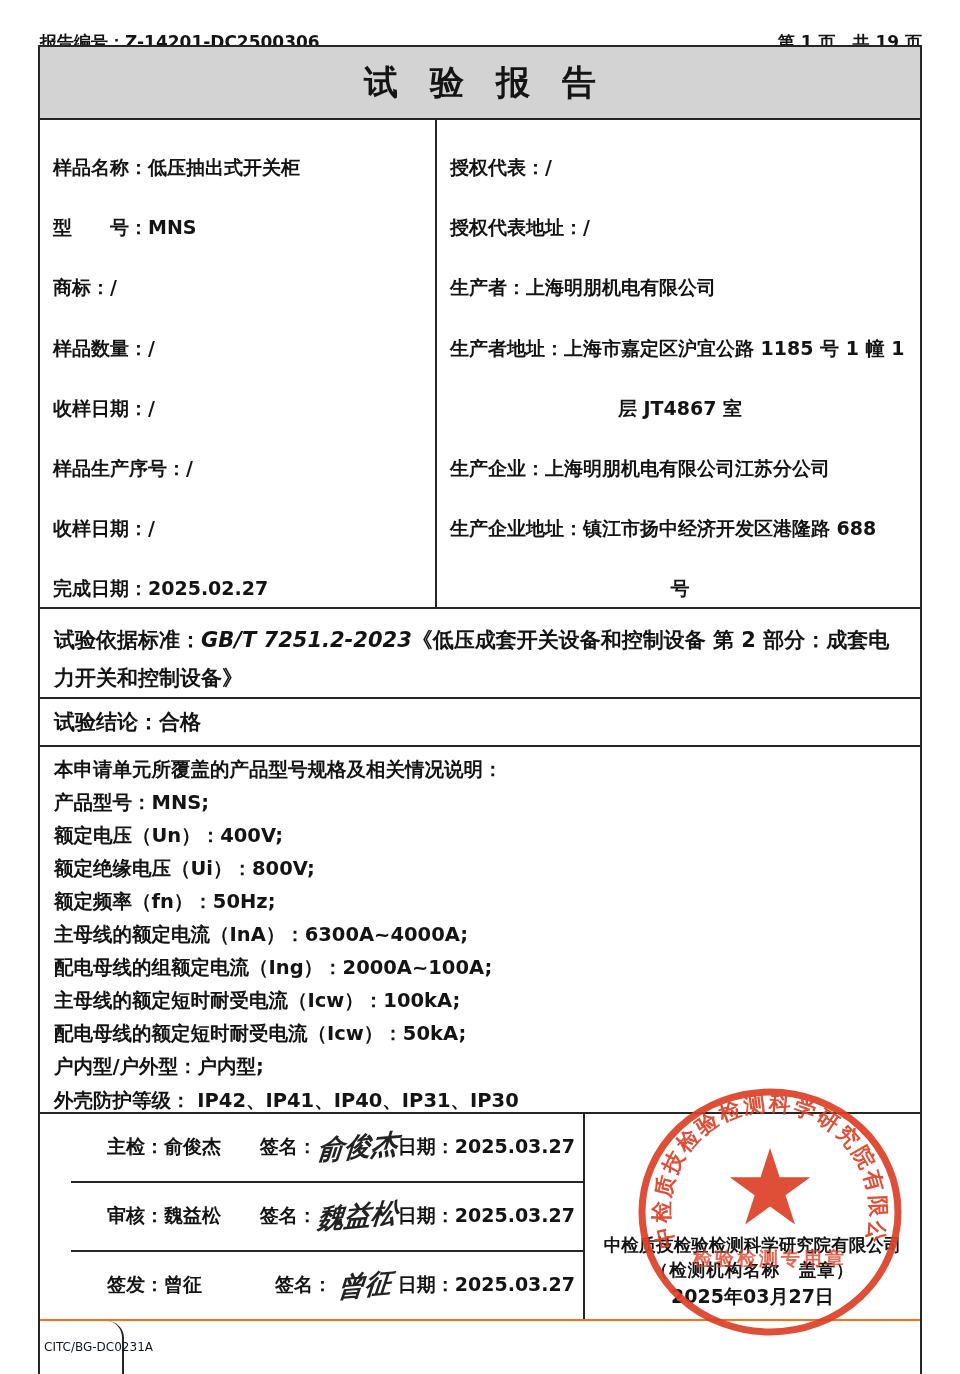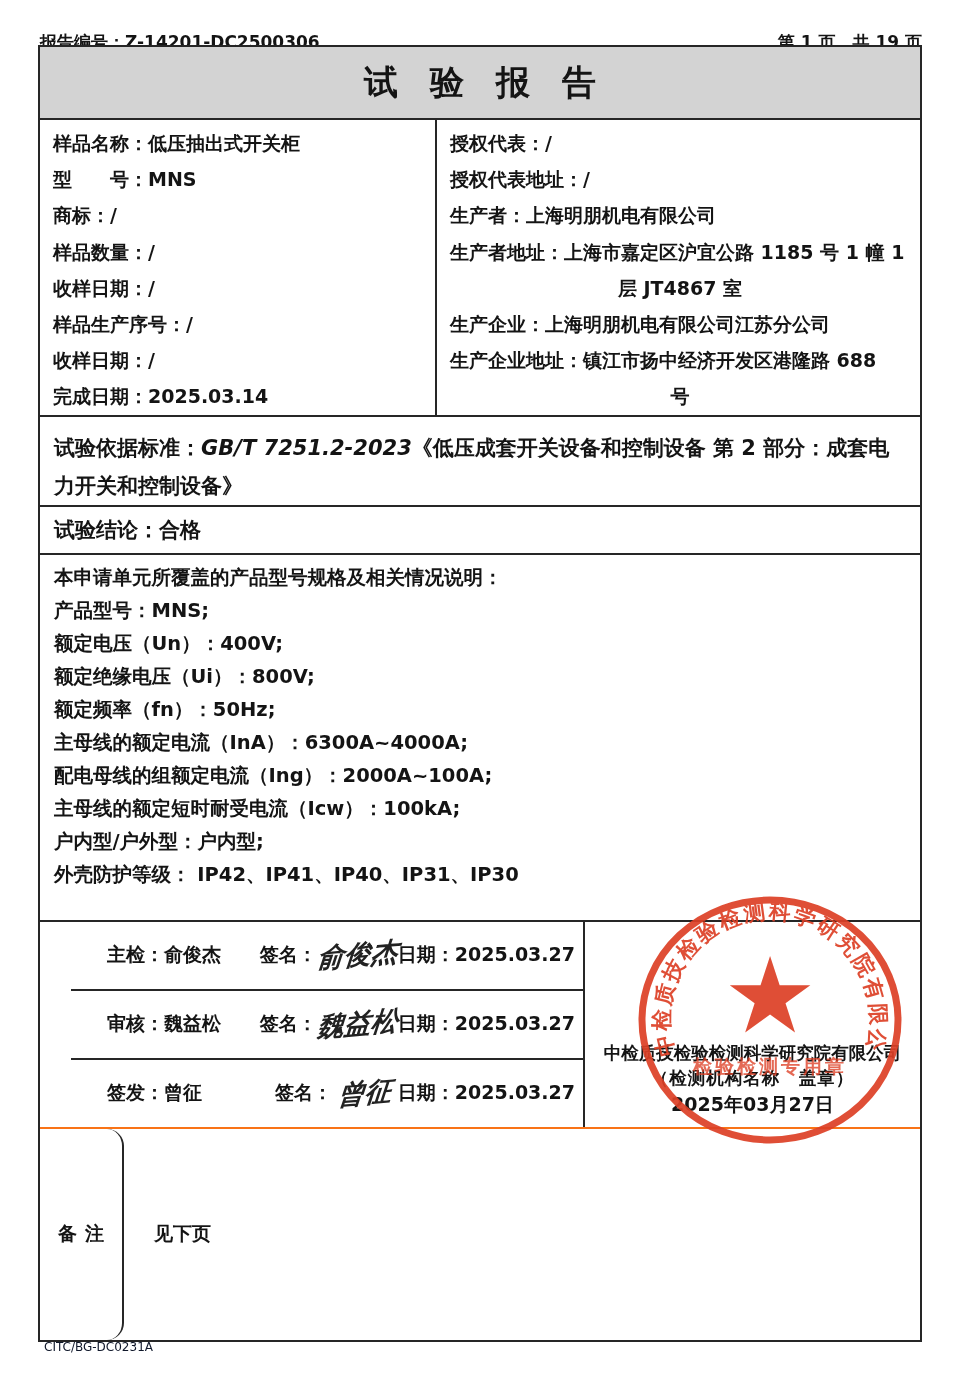--- a/index.html
+++ b/index.html
@@ -20,21 +20,21 @@
   }
   .title-box {
     height:73px; background:#d3d3d3; border-bottom:2px solid #262626;
     display:flex; align-items:center; justify-content:center;
     font-size:34px; font-weight:bold; letter-spacing:32px; text-indent:32px;
   }
   .info { display:flex; border-bottom:2px solid #262626; }
   .info-col { padding:5px 10px 0 13px; font-size:19px; font-weight:bold; }
   .info-col.left  { width:397px; border-right:2px solid #262626; }
   .info-col.right { flex:1; }
-  .info-line { line-height:36.2px; white-space:nowrap; }
+  .info-line { line-height:36.2px; white-space:nowrap;margin-top:24px; }
   .info-line.center { text-align:center; white-space:normal; }
   .standards {
     border-bottom:2px solid #262626; min-height:90px;
     padding:12px 16px 0 14px; font-size:21px; font-weight:bold; line-height:38px;
   }
   .standards .code { font-style:italic; }
   .conclusion {
     border-bottom:2px solid #262626; height:48px;
     padding-left:14px; font-size:21px; font-weight:bold; line-height:46px;
   }
@@ -96,21 +96,21 @@
 
     <div class="info">
       <div class="info-col left">
         <div class="info-line">样品名称：低压抽出式开关柜</div>
         <div class="info-line">型　　号：MNS</div>
         <div class="info-line">商标：/</div>
         <div class="info-line">样品数量：/</div>
         <div class="info-line">收样日期：/</div>
         <div class="info-line">样品生产序号：/</div>
         <div class="info-line">收样日期：/</div>
-        <div class="info-line">完成日期：2025.03.14</div>
+        <div class="info-line">完成日期：2025.02.27</div>
       </div>
       <div class="info-col right">
         <div class="info-line">授权代表：/</div>
         <div class="info-line">授权代表地址：/</div>
         <div class="info-line">生产者：上海明朋机电有限公司</div>
         <div class="info-line">生产者地址：上海市嘉定区沪宜公路 1185 号 1 幢 1</div>
         <div class="info-line center">层 JT4867 室</div>
         <div class="info-line">生产企业：上海明朋机电有限公司江苏分公司</div>
         <div class="info-line">生产企业地址：镇江市扬中经济开发区港隆路 688</div>
         <div class="info-line center">号</div>
@@ -125,20 +125,21 @@
 
     <div class="specs">
       <div class="spec-line">本申请单元所覆盖的产品型号规格及相关情况说明：</div>
       <div class="spec-line">产品型号：MNS;</div>
       <div class="spec-line">额定电压（Un）：400V;</div>
       <div class="spec-line">额定绝缘电压（Ui）：800V;</div>
       <div class="spec-line">额定频率（fn）：50Hz;</div>
       <div class="spec-line">主母线的额定电流（InA）：6300A~4000A;</div>
       <div class="spec-line">配电母线的组额定电流（Ing）：2000A~100A;</div>
       <div class="spec-line">主母线的额定短时耐受电流（Icw）：100kA;</div>
+      <div class="spec-line">配电母线的额定短时耐受电流（Icw）：50kA;</div>
       <div class="spec-line">户内型/户外型：户内型;</div>
       <div class="spec-line">外壳防护等级：  IP42、IP41、IP40、IP31、IP30</div>
     </div>
 
     <div class="sig-section">
       <div class="sig-rows">
         <div class="sig-row">
           <span class="sig-role">主检：俞俊杰</span>
           <span class="sig-label">签名：</span>
           <span class="handwriting">俞俊杰</span>

